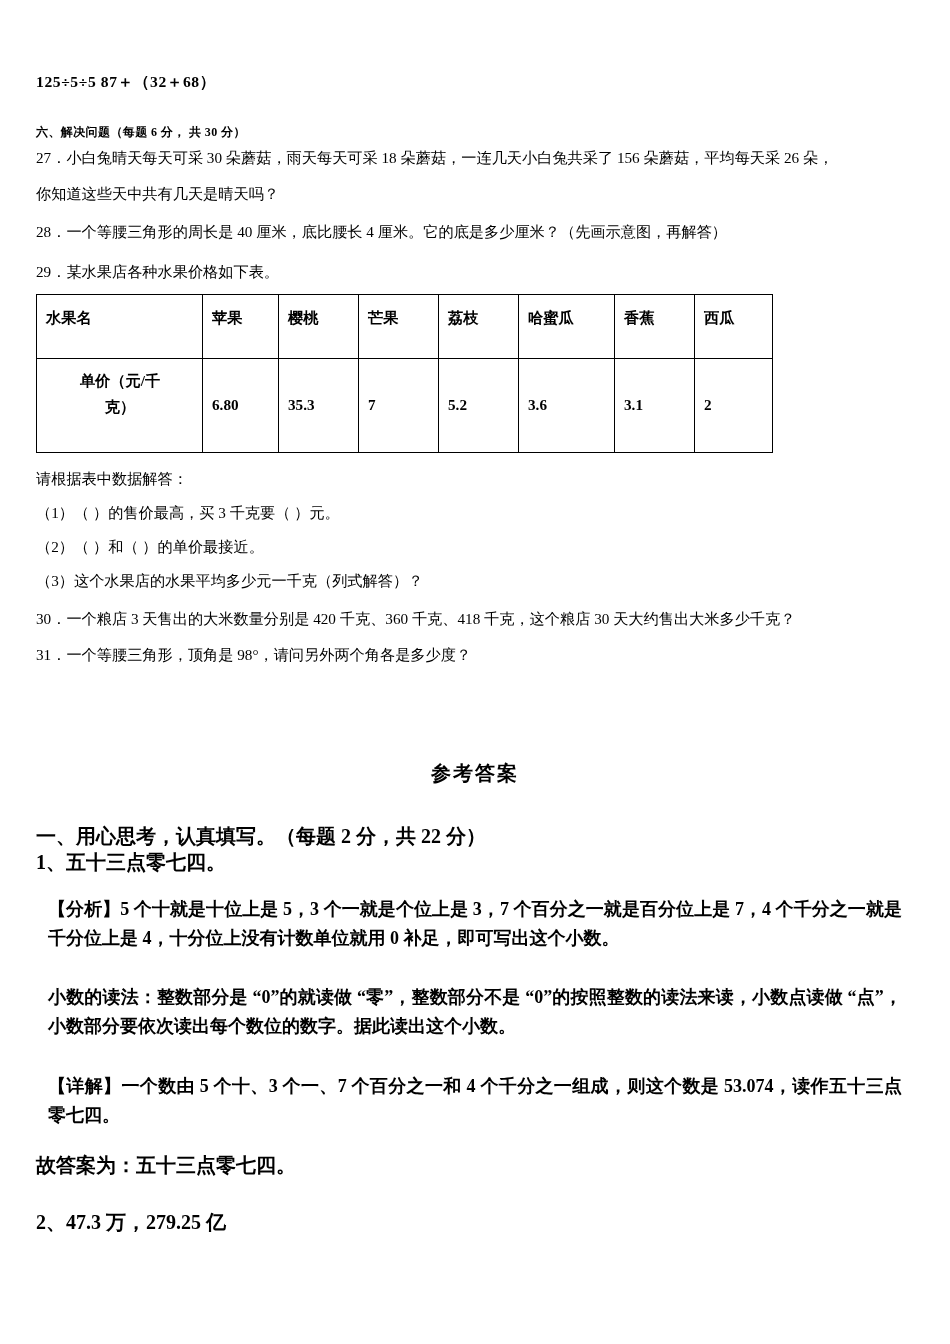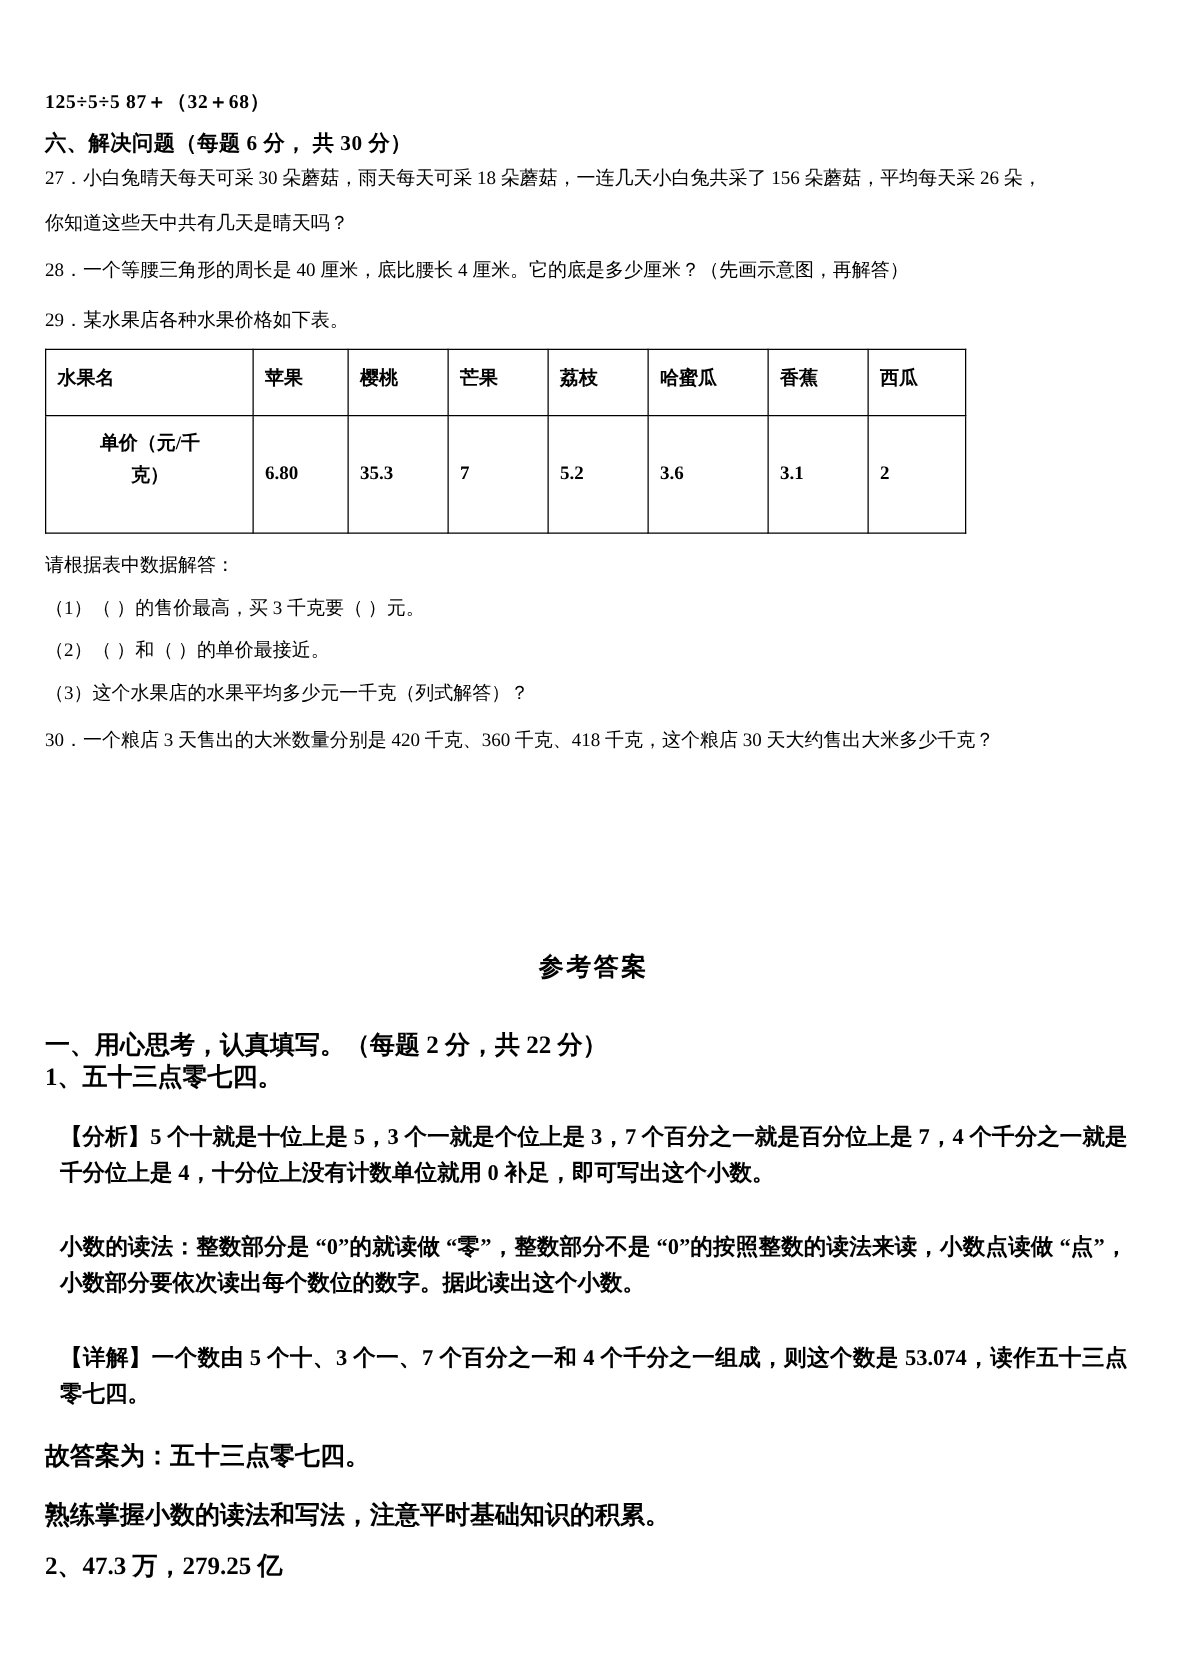--- a/index.html
+++ b/index.html
@@ -45,23 +45,24 @@
   .gap-14 { height: 14px; }
   .gap-16 { height: 16px; }
   .gap-18 { height: 18px; }
 
   .mathline {
     font-size: 15.6px;
     font-weight: bold;
     letter-spacing: 0.6px;
   }
   .section-head {
-    font-size: 17px;
+    font-size: 12px;
     font-weight: bold;
     letter-spacing: 0.4px;
+    margin-top: 20px;
   }
   .qline {
     font-size: 15.2px;
     font-weight: normal;
     line-height: 1.58;
     margin: 0;
   }
 
   
   .price-table {
@@ -71,21 +72,21 @@
     margin: 0;
   }
   .price-table td {
     border: 1px solid #000000;
     font-size: 15.2px;
     font-weight: bold;
     padding: 6px 8px 6px 9px;
     vertical-align: middle;
     line-height: 1.75;
   }
-  .price-table tr.head-row td { height: 38px; padding-top: 5px; padding-bottom: 9px; }
+  .price-table tr.head-row td { height: 38px; padding-top: 5px; padding-bottom: 20px; }
   .price-table tr.data-row td { height: 78px; }
   .price-table tr.data-row td.label-cell { vertical-align: top; padding-top: 9px; text-align: center; }
   .col-name  { width: 148px; }
   .col-item  { width: 58px; }
   .col-item3 { width: 62px; }
   .col-hami  { width: 78px; }
   .col-xj    { width: 62px; }
   .col-xg    { width: 60px; }
 
   
@@ -174,20 +175,21 @@
     <p class="qline">（1）（  ）的售价最高，买 3 千克要（   ）元。</p>
     <div class="gap-10"></div>
     <p class="qline">（2）（   ）和（   ）的单价最接近。</p>
     <div class="gap-10"></div>
     <p class="qline">（3）这个水果店的水果平均多少元一千克（列式解答）？</p>
 
     <div class="gap-14"></div>
 
     <p class="qline">30．一个粮店 3 天售出的大米数量分别是 420 千克、360 千克、418 千克，这个粮店 30 天大约售出大米多少千克？</p>
     <div class="gap-12"></div>
+    <p class="qline">31．一个等腰三角形，顶角是 98°，请问另外两个角各是多少度？</p>
 
   </div>
 
   <div class="content" style="top:760px;">
     <div class="answers-title">参考答案</div>
 
     <div class="gap-18"></div>
     <div class="gap-18"></div>
 
     <p class="ans-line tight">一、用心思考，认真填写。（每题 2 分，共 22 分）</p>
@@ -207,19 +209,18 @@
 
     <div class="gap-8"></div>
 
     <p class="ans-line">故答案为：五十三点零七四。</p>
 
     <div class="gap-8"></div>
 
 
     <div class="gap-8"></div>
 
-    <p class="ans-line">熟练掌握小数的读法和写法，注意平时基础知识的积累。</p>
 
     <div class="gap-10"></div>
 
     <p class="ans-line">2、47.3 万，279.25 亿</p>
   </div>
 </div>
 
 </body></html>

